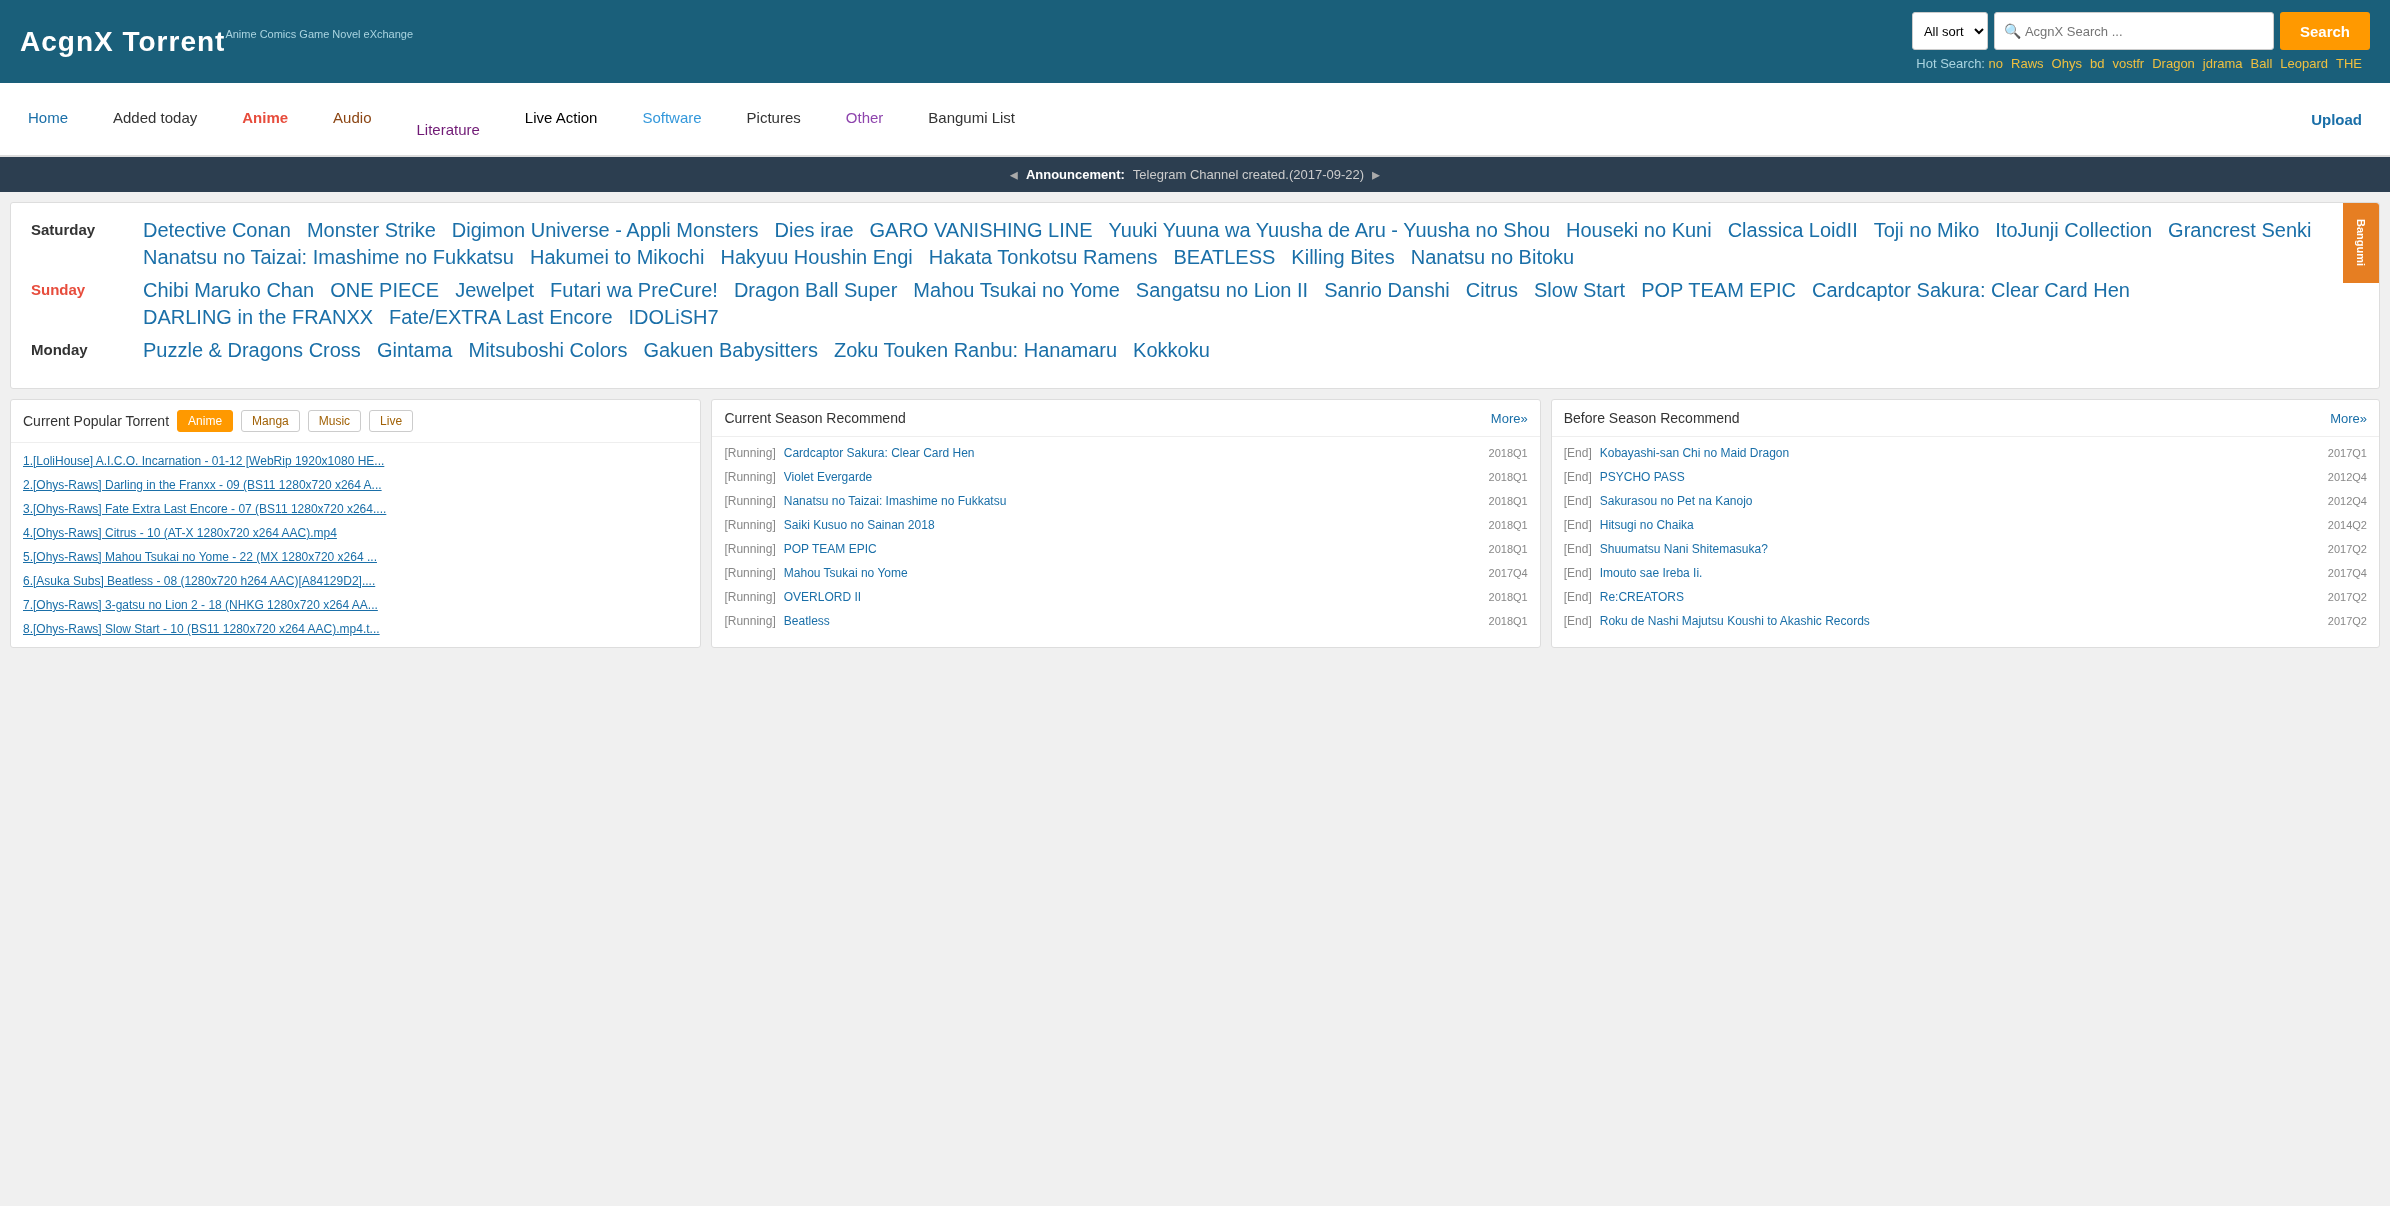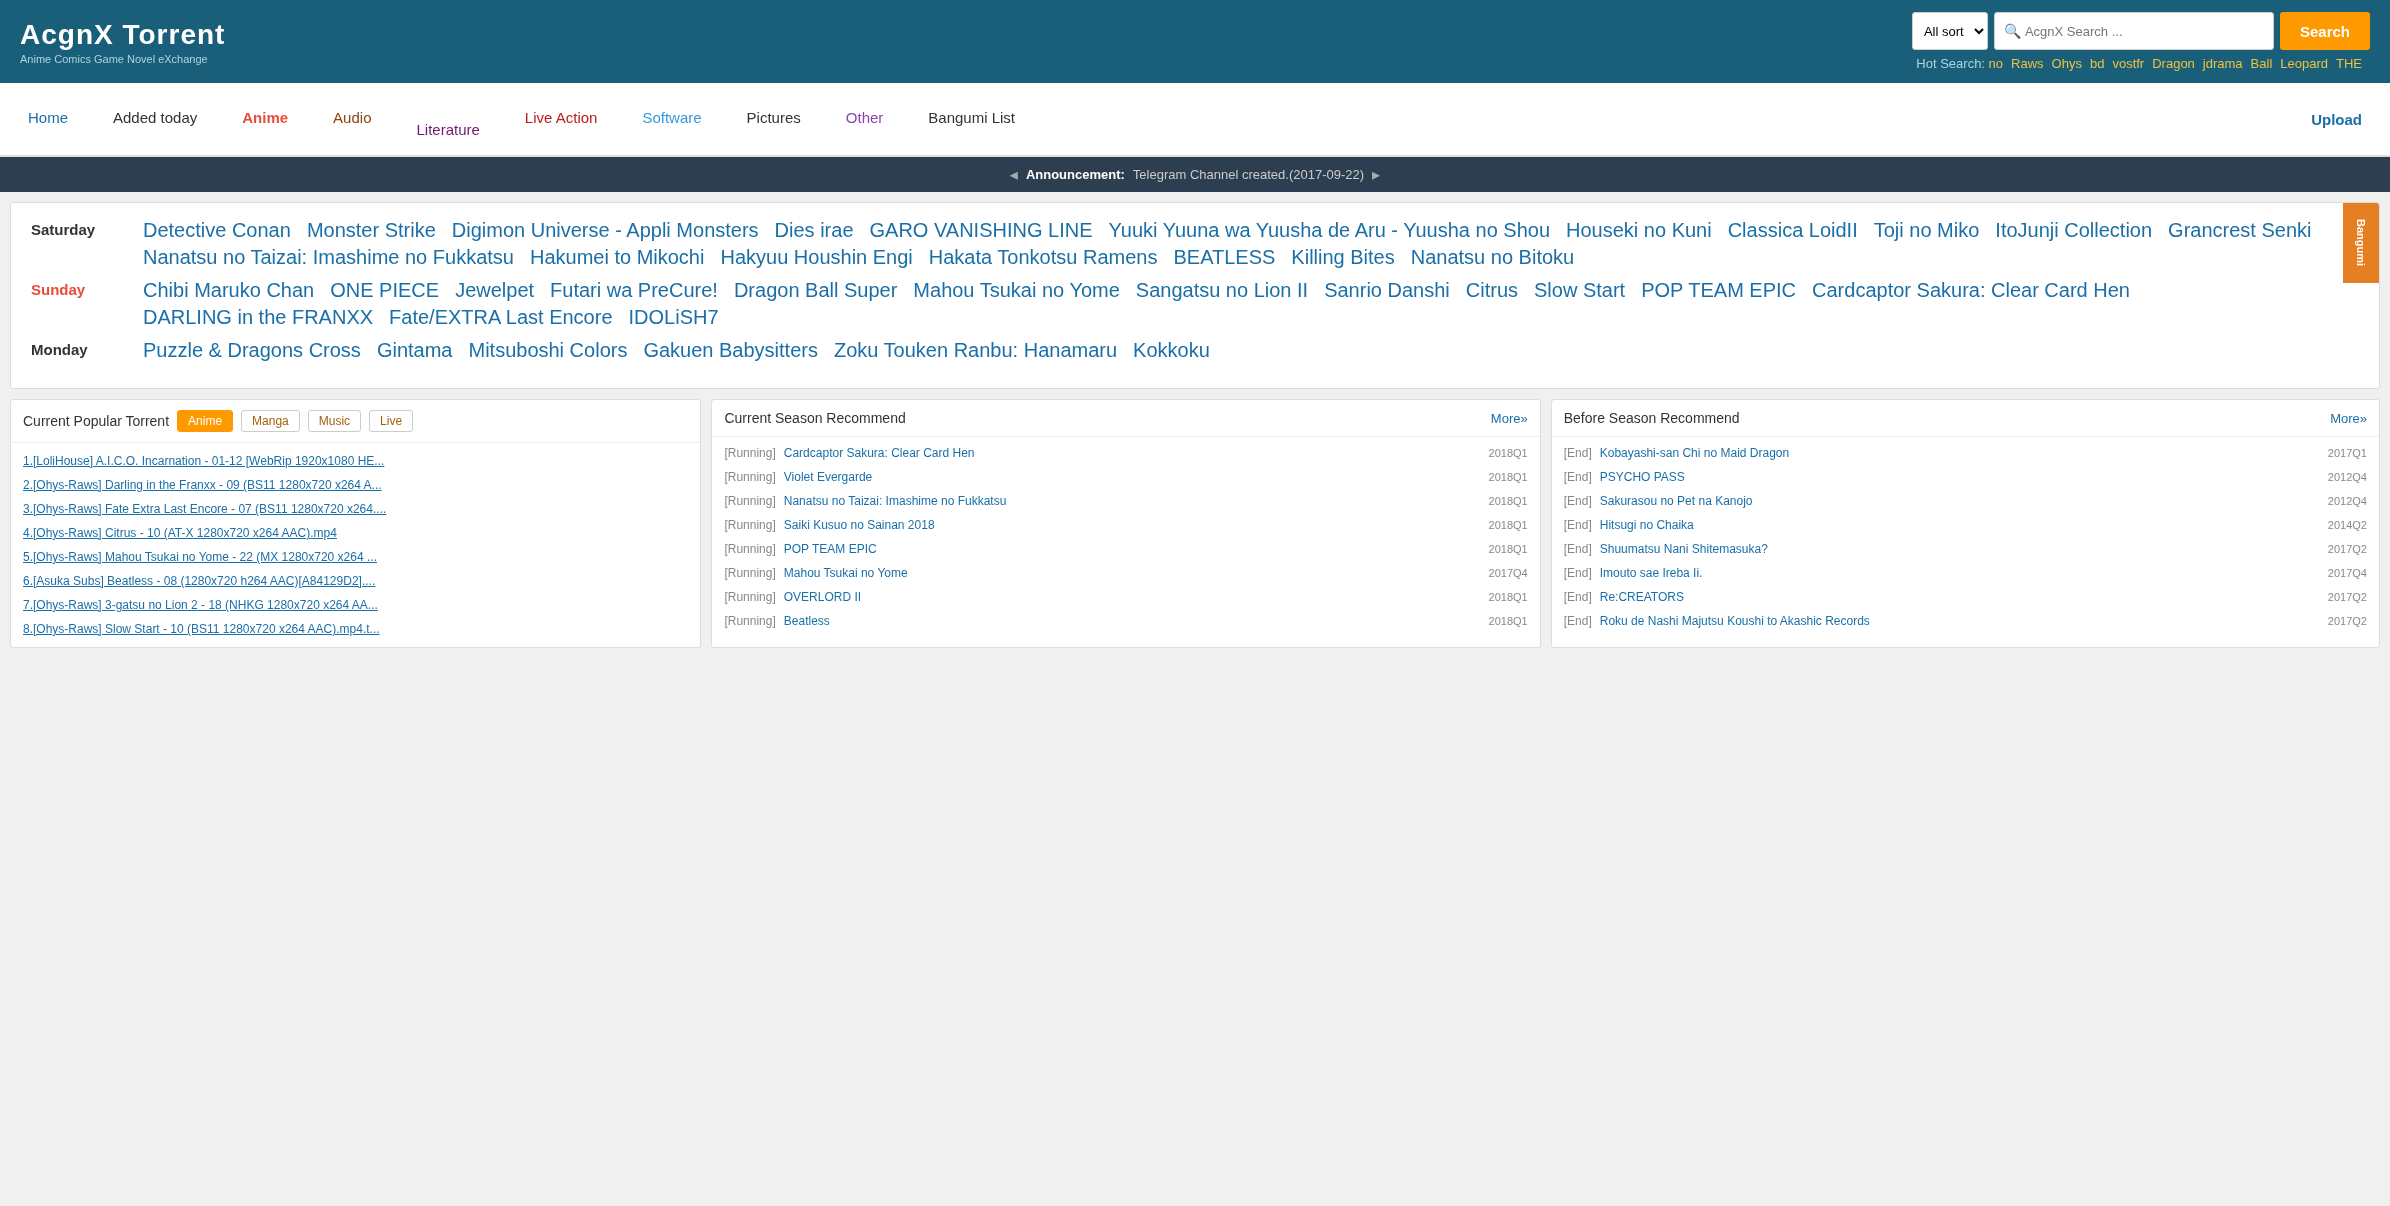--- a/index.html
+++ b/index.html
@@ -6,21 +6,21 @@
     body { font-family: Arial, sans-serif; font-size: 14px; background: #f0f0f0; }
 
     
     .header {
       background: #1a5f7a;
       padding: 12px 20px;
       display: flex;
       align-items: center;
       justify-content: space-between;
     }
-    .logo-area { display: flex; flex-direction: column; }
+    .logo-area { display: flex; flex-direction: row; }
     .logo-title { color: white; font-size: 28px; font-weight: bold; letter-spacing: 1px; }
     .logo-subtitle { color: #aad4e0; font-size: 11px; margin-top: 2px; }
     .search-area { display: flex; flex-direction: column; align-items: flex-end; gap: 6px; }
     .search-row { display: flex; align-items: center; gap: 6px; }
     .sort-select {
       background: white;
       border: 1px solid #ccc;
       padding: 6px 7px;
       font-size: 13px;
       border-radius: 3px;
@@ -79,21 +79,21 @@
       cursor: pointer;
       text-decoration: none;
       border-bottom: 3px solid transparent;
       display: inline-block;
     }
     .nav-item.home { color: #1a6fa8; }
     .nav-item.added { color: #333; }
     .nav-item.anime { color: #e74c3c; font-weight: bold; }
     .nav-item.audio { color: #8b4513; }
     .nav-item.literature { color: #701a75; margin-top: 24px; }
-    .nav-item.live-action { color: #b91c1c; }
+    .nav-item.live-action { color: #000000; }
     .nav-item.software { color: #3498db; }
     .nav-item.pictures { color: #333; }
     .nav-item.other { color: #8e44ad; }
     .nav-item.bangumi { color: #333; }
     .nav-spacer { flex: 1; }
     .nav-upload { color: #1a6fa8; font-size: 15px; font-weight: bold; padding: 14px 18px; cursor: pointer; }
 
     
     .announcement-bar {
       background: #2c3e50;

